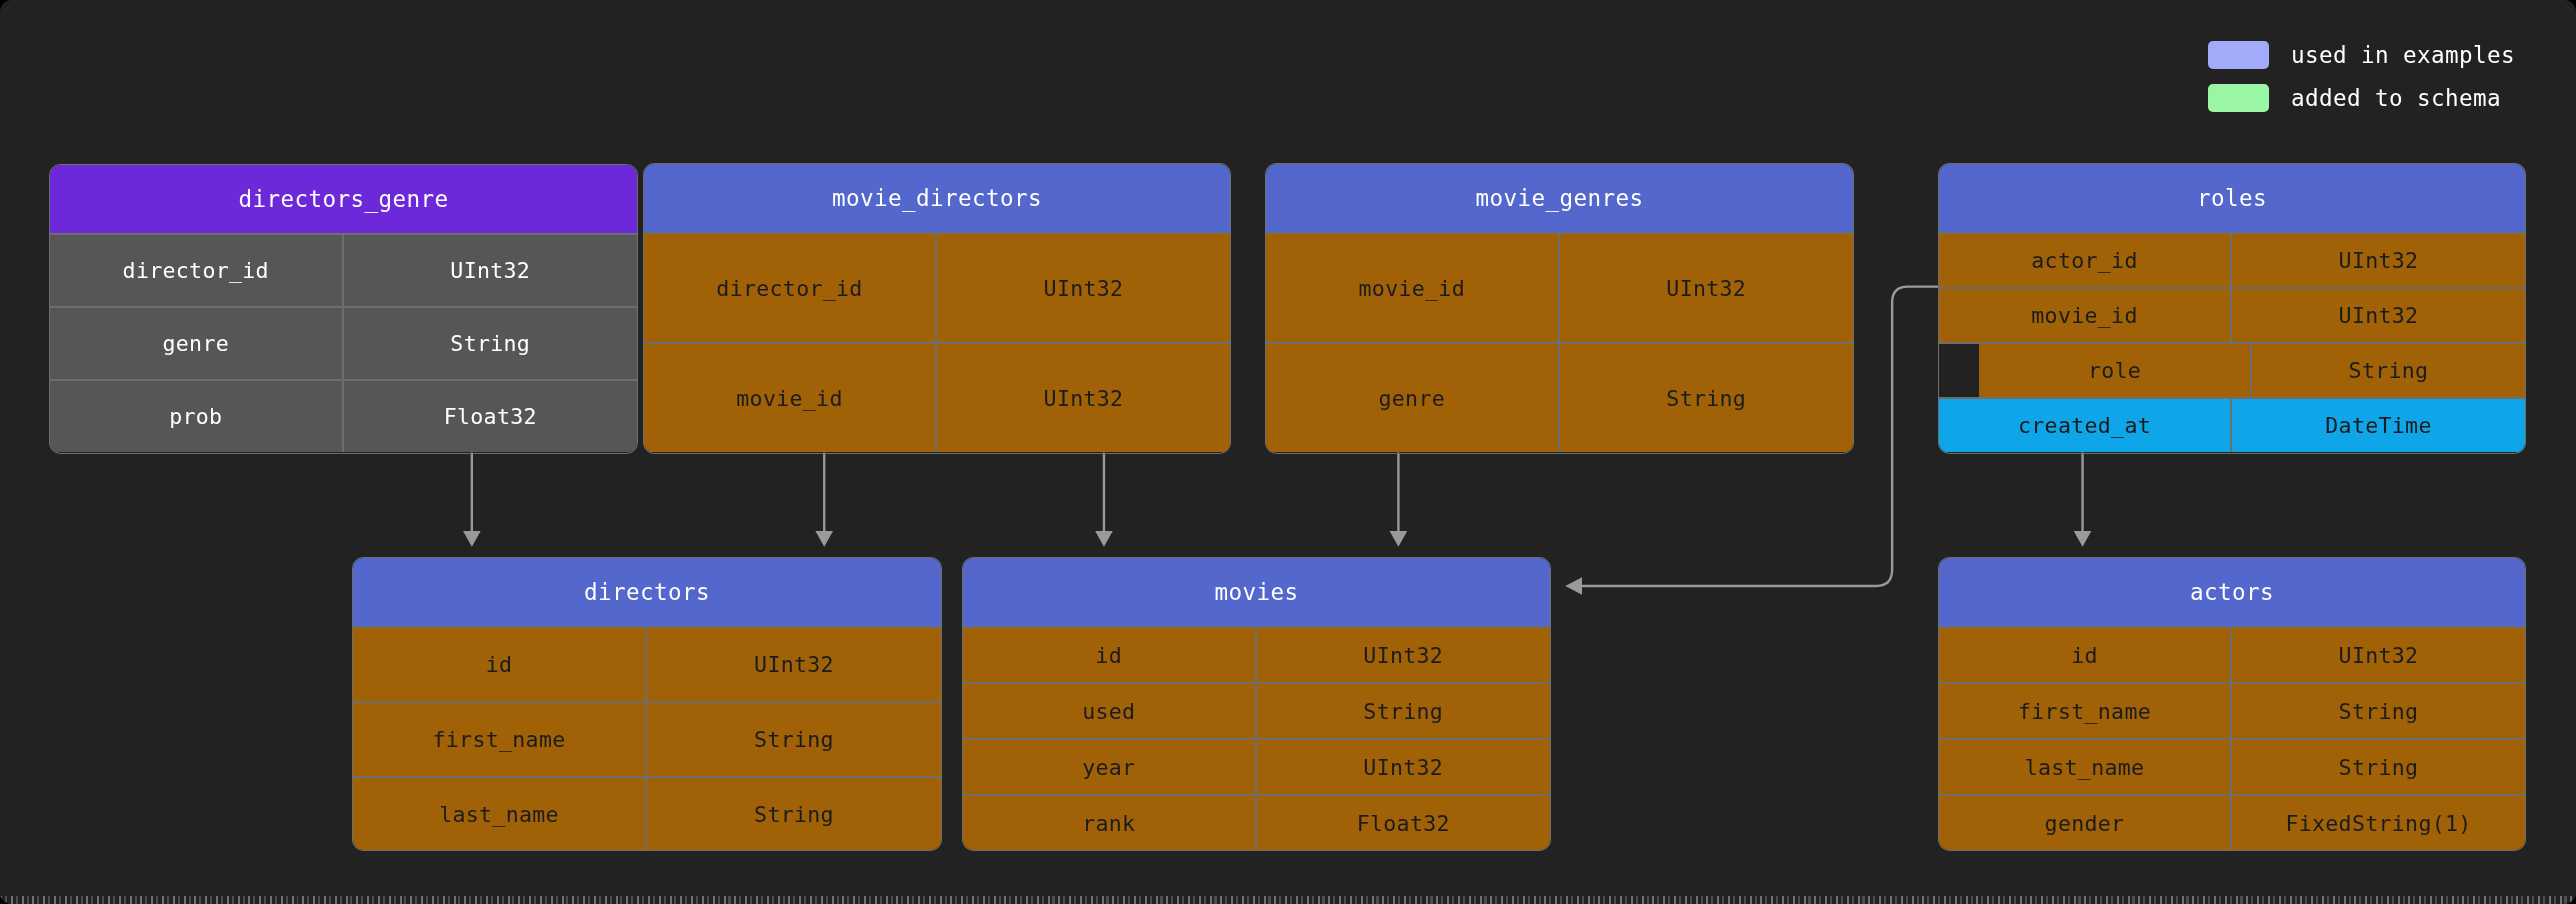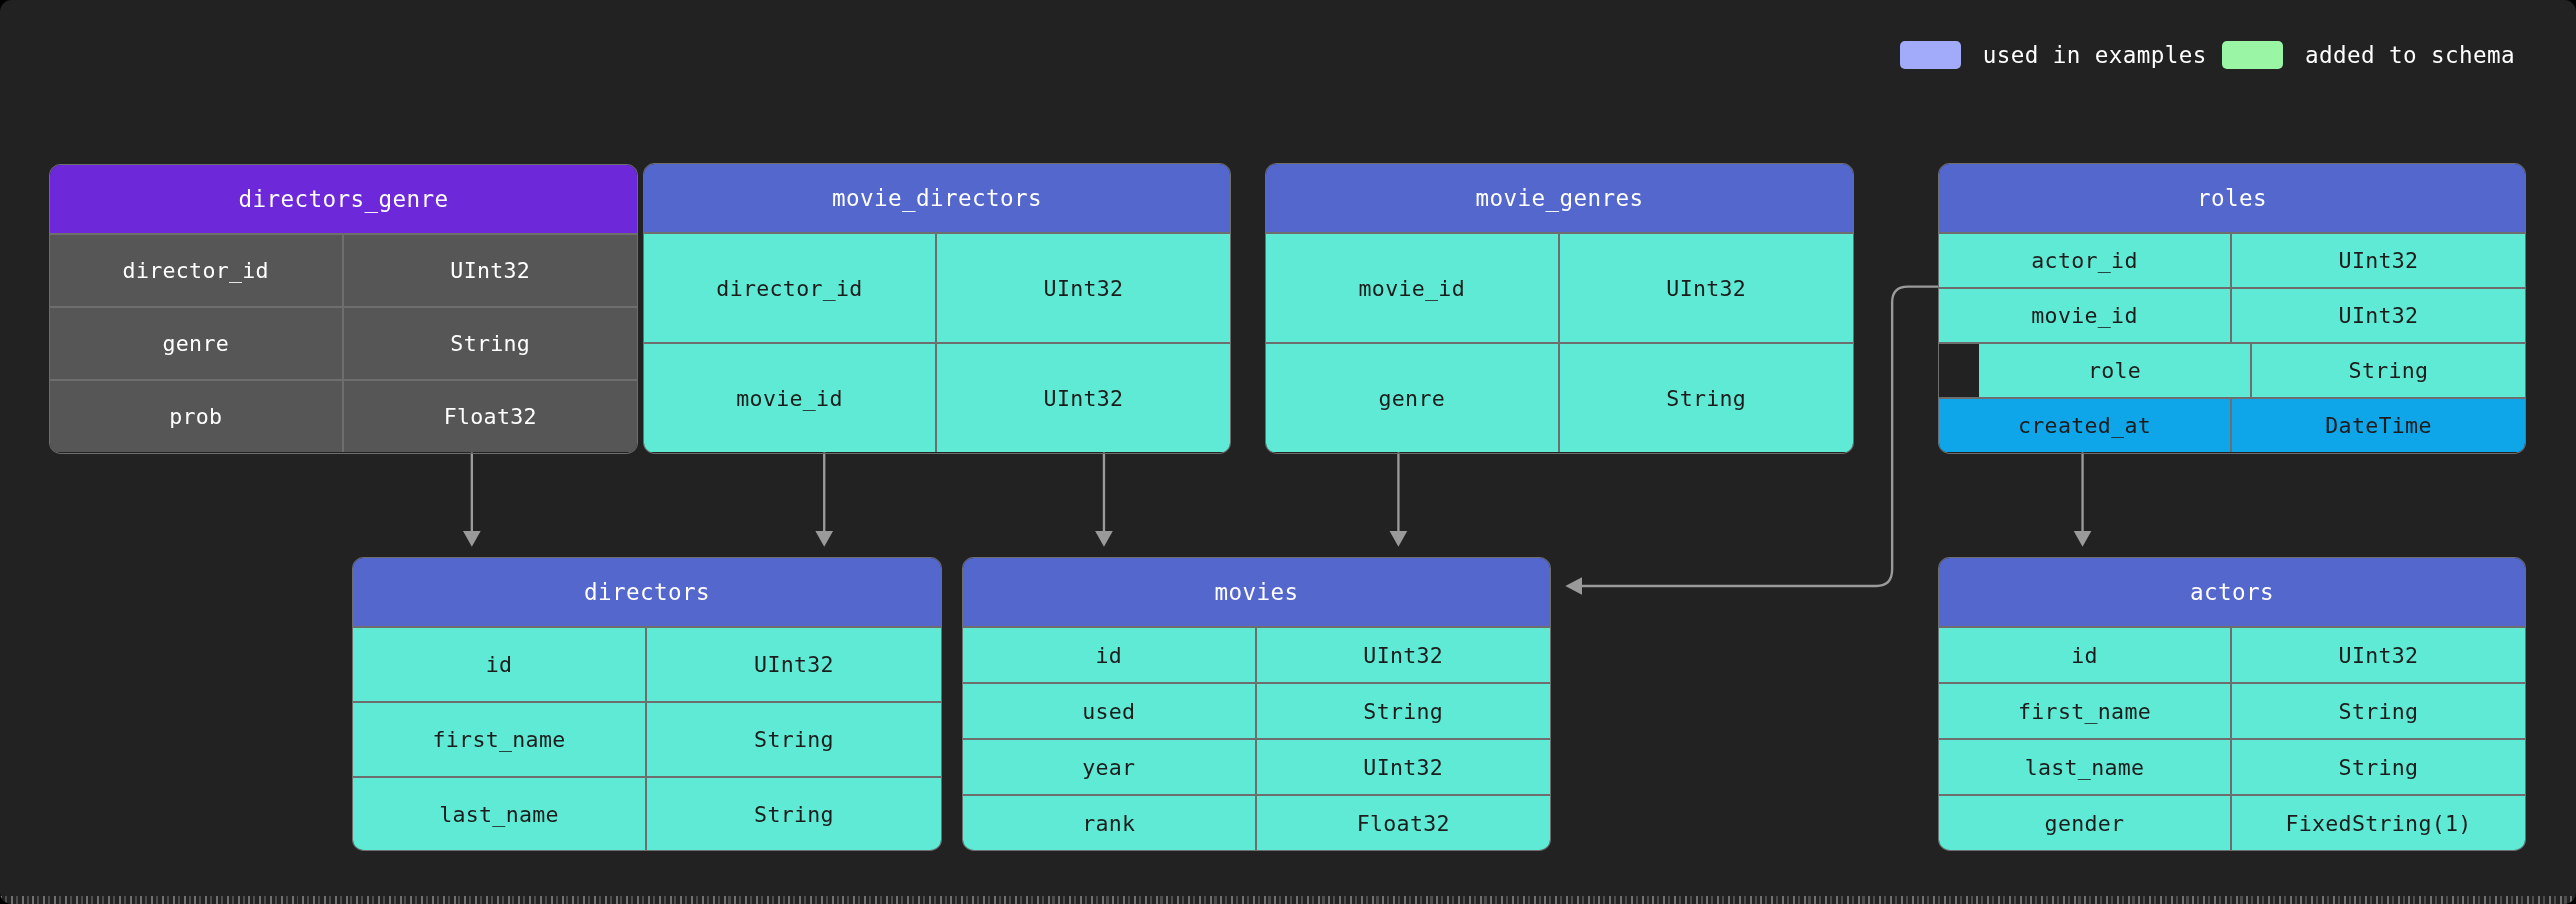--- a/index.html
+++ b/index.html
@@ -22,20 +22,21 @@
     border-radius: 11.8px;
     overflow: hidden;
   }
 
   
   #legend {
     position: absolute;
     right: 61px;
     top: 41px;
     display: flex;
+    flex-direction: column;
     gap: 15.7px;
     align-items: flex-start;
   }
   .legend-row {
     display: flex;
     align-items: center;
     gap: 21.6px;
   }
   .legend-swatch {
     width: 61px;
@@ -80,21 +81,21 @@
     letter-spacing: 0.3px;
     color: #1c1c1c;
     overflow: hidden;
     white-space: nowrap;
   }
   .tbl-cell.name { flex: 0 0 50%; border-right: 2px solid #6e6e6e; }
   .tbl-cell.type { flex: 1 1 50%; }
 
   
   .theme-blue .tbl-header { background: #5467cd; }
-  .theme-blue .tbl-cell   { background: #5eead4; }
+  .theme-blue .tbl-cell   { background: #a16207; }
   
   .theme-gray .tbl-header { background: #6d28d9; color: #ffffff; }
   .theme-gray .tbl-cell   { background: #565656; color: #ffffff; }
   
   .row-added .tbl-cell { background: #0ea5e9; color: #1c1c1c; }
 
   
   #connectors {
     position: absolute;
     left: 0; top: 0;

